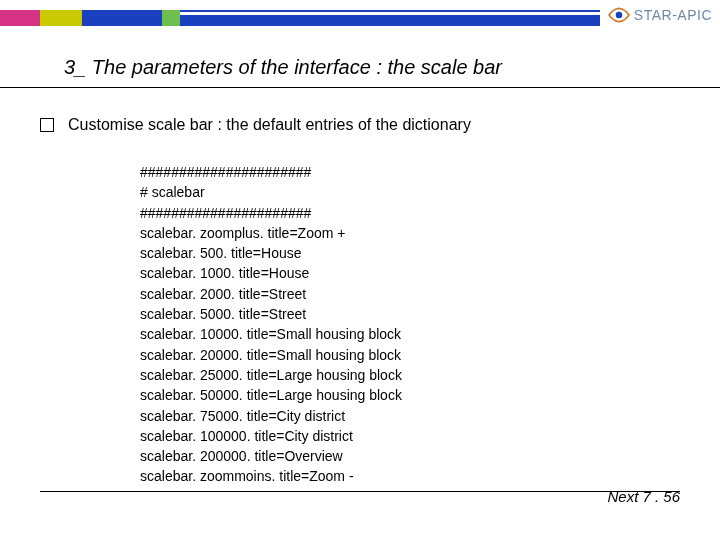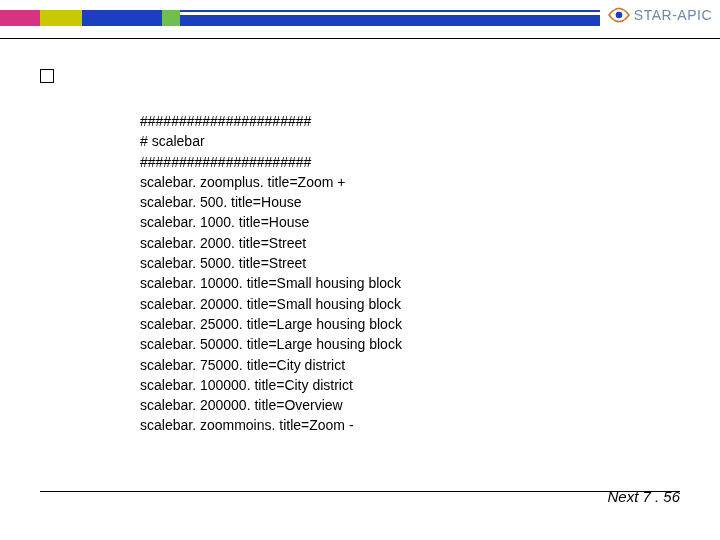--- a/index.html
+++ b/index.html
@@ -53,25 +53,29 @@
       <svg class="logo-eye" viewBox="0 0 40 40">
         <path d="M20 8 C30 8 38 20 38 20 C38 20 30 32 20 32 C10 32 2 20 2 20 C2 20 10 8 20 8 Z" fill="none" stroke="#d0792a" stroke-width="3"></path>
         <circle cx="20" cy="20" r="6" fill="#1a3fbf"></circle>
       </svg>
       <span class="logo-text">
         <span>STAR</span><span>-</span><span>APIC</span>
       </span>
     </div>
   </div>
 
+  <div class="title-wrap">
+    <h1 class="title">3_ The parameters of the interface : the scale bar</h1>
+  </div>
   <hr class="hr-thin">
 
   <div class="body">
     <div class="bullet-row">
       <div class="bullet-marker"></div>
+      <div class="bullet-text">Customise scale bar : the default entries of the dictionary</div>
     </div>
 
     <div class="code-block" id="code-block">######################
 # scalebar
 ######################
 scalebar. zoomplus. title=Zoom +
 scalebar. 500. title=House
 scalebar. 1000. title=House
 scalebar. 2000. title=Street
 scalebar. 5000. title=Street

